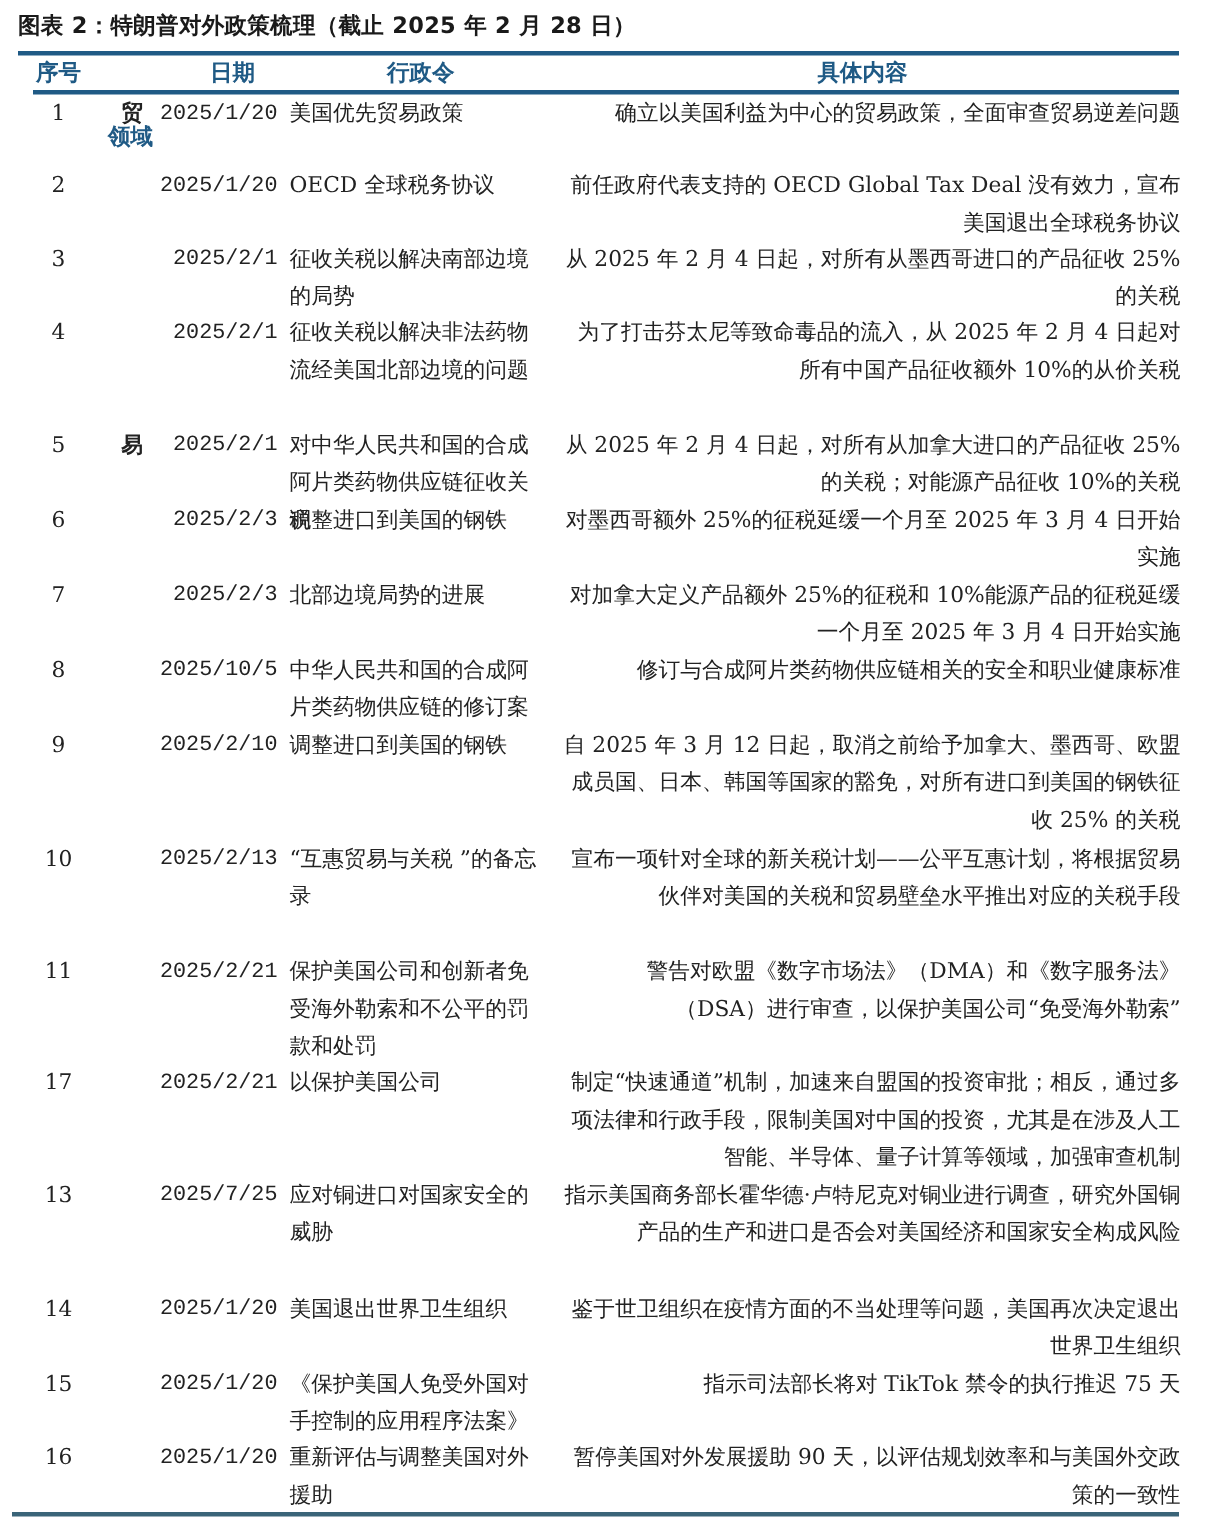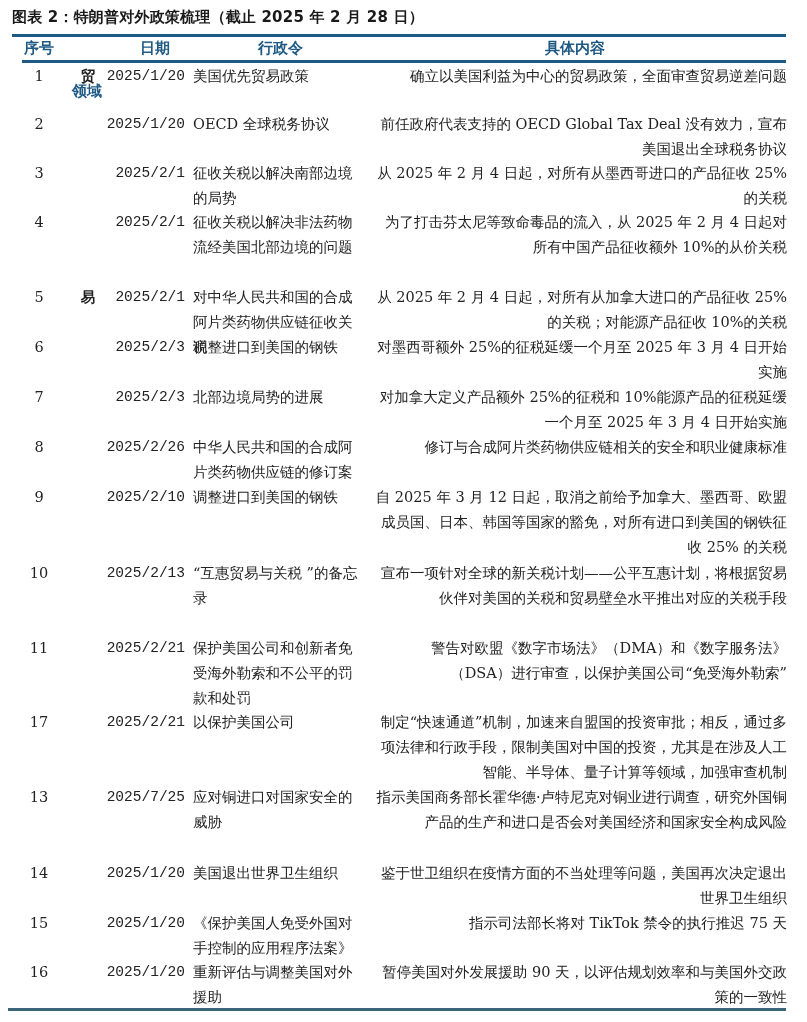--- a/index.html
+++ b/index.html
@@ -74,21 +74,21 @@
   <div class="c-content">对墨西哥额外 25%的征税延缓一个月至 2025 年 3 月 4 日开始实施</div>
 </div>
 <div class="row" style="top:385px;">
   <div class="c-num">7</div>
   <div class="c-date">2025/2/3</div>
   <div class="c-order">北部边境局势的进展</div>
   <div class="c-content">对加拿大定义产品额外 25%的征税和 10%能源产品的征税延缓一个月至 2025 年 3 月 4 日开始实施</div>
 </div>
 <div class="row" style="top:435px;">
   <div class="c-num">8</div>
-  <div class="c-date">2025/2/26</div>
+  <div class="c-date">2025/10/5</div>
   <div class="c-order">中华人民共和国的合成阿片类药物供应链的修订案</div>
   <div class="c-content">修订与合成阿片类药物供应链相关的安全和职业健康标准</div>
 </div>
 <div class="row" style="top:485px;">
   <div class="c-num">9</div>
   <div class="c-date">2025/2/10</div>
   <div class="c-order">调整进口到美国的钢铁</div>
   <div class="c-content">自 2025 年 3 月 12 日起，取消之前给予加拿大、墨西哥、欧盟成员国、日本、韩国等国家的豁免，对所有进口到美国的钢铁征收 25% 的关税</div>
 </div>
 <div class="row" style="top:561px;">

